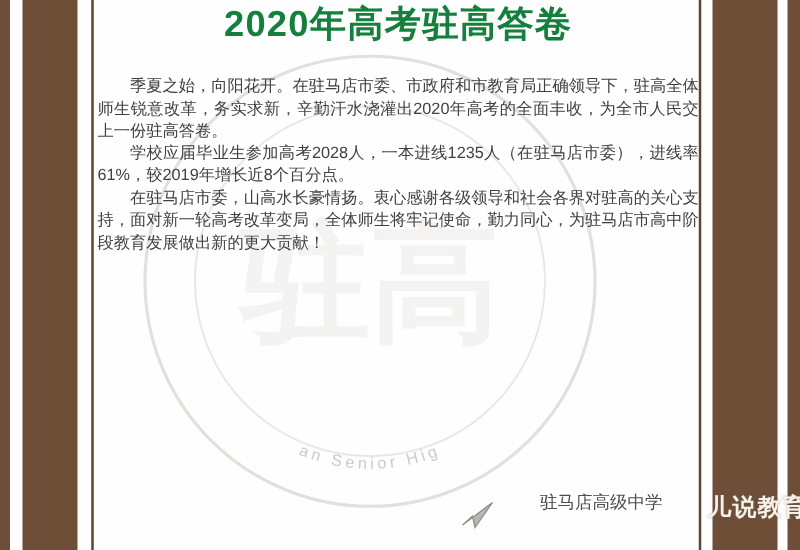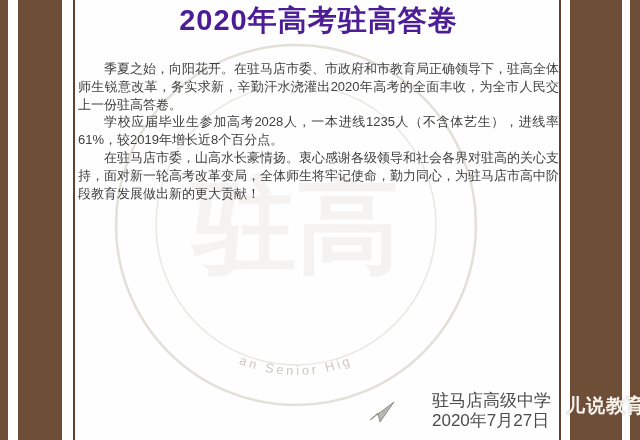--- a/index.html
+++ b/index.html
@@ -16,30 +16,30 @@
   .s-right-thin{left:559px;width:2px;background:#5f4330;}
   .s-right-wide{left:570px;width:52px;}
   .s-right-edge{left:630px;width:10px;}
   
   .seal{position:absolute;left:0;top:0;z-index:0;pointer-events:none;}
   
   .doc{position:absolute;left:78px;top:0;width:481px;z-index:1;}
   .title{
     margin:0 0 20px 0;text-align:center;
     font-size:29px;line-height:40px;font-weight:bold;
-    color:#4c1d95;letter-spacing:1px;white-space:nowrap;
+    color:#15803d;letter-spacing:1px;white-space:nowrap;
   }
   .doc p{
     margin:0;text-indent:2em;text-align:justify;
     font-size:13px;line-height:17.8px;color:#404040;
   }
   
   .signature{
     position:absolute;left:432px;top:391px;z-index:3;
-    font-size:17px;line-height:20px;color:#4c4c4c;
+    font-size:14px;line-height:20px;color:#4c4c4c;
   }
   .sig-row{display:block;}
   
   .cursor-mark{position:absolute;left:368px;top:400px;z-index:3;}
   
   .corner-wm{
     position:absolute;left:566px;top:393px;z-index:5;
     font-size:19px;font-weight:bold;color:#f7f2e9;
     white-space:nowrap;letter-spacing:1px;
     text-shadow:0 0 2px rgba(110,100,90,.55);
@@ -65,27 +65,26 @@
   <div class="stripe s-left-edge"></div>
   <div class="stripe s-left-wide"></div>
   <div class="stripe s-left-thin"></div>
   <div class="stripe s-right-thin"></div>
   <div class="stripe s-right-wide"></div>
   <div class="stripe s-right-edge"></div>
 
   <div class="doc">
     <h1 class="title">2020年高考驻高答卷</h1>
     <p>季夏之始，向阳花开。在驻马店市委、市政府和市教育局正确领导下，驻高全体师生锐意改革，务实求新，辛勤汗水浇灌出2020年高考的全面丰收，为全市人民交上一份驻高答卷。</p>
-    <p>学校应届毕业生参加高考2028人，一本进线1235人（不含体艺生），进线率61%，较2019年增长近8个百分点。</p>
+    <p>学校应届毕业生参加高考2028人，一本进线1235人（在驻马店市委），进线率61%，较2019年增长近8个百分点。</p>
     <p>在驻马店市委，山高水长豪情扬。衷心感谢各级领导和社会各界对驻高的关心支持，面对新一轮高考改革变局，全体师生将牢记使命，勤力同心，为驻马店市高中阶段教育发展做出新的更大贡献！</p>
   </div>
 
   <div class="signature">
     <span class="sig-row">驻马店高级中学</span>
-    <span class="sig-row">2020年7月27日</span>
   </div>
 
   <svg class="cursor-mark" width="28" height="24" viewBox="0 0 28 24">
     <path d="M2 20 L26 2 L12 22 L10 13 Z" fill="#b9b6b2" stroke="#908d89" stroke-width="1"></path>
   </svg>
 
   <div class="corner-wm">儿说教育</div>
 
 </div>
 

